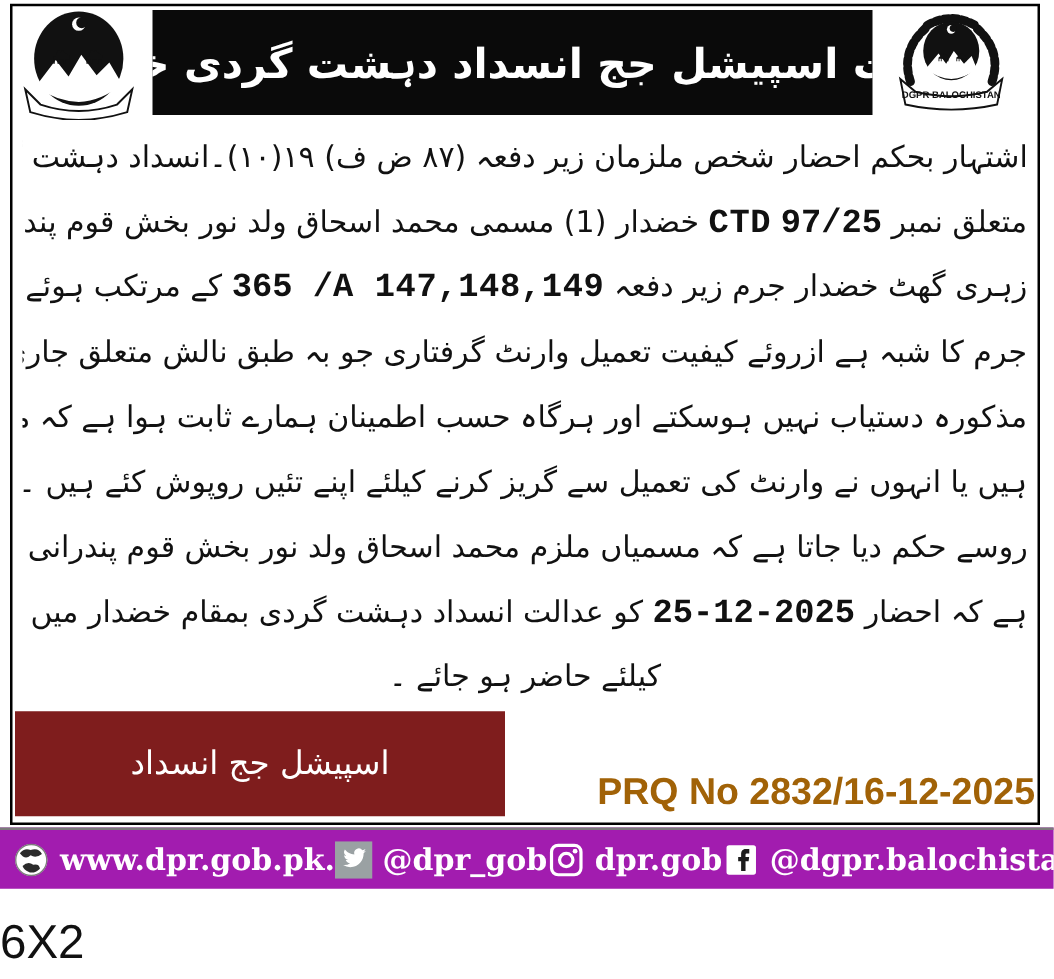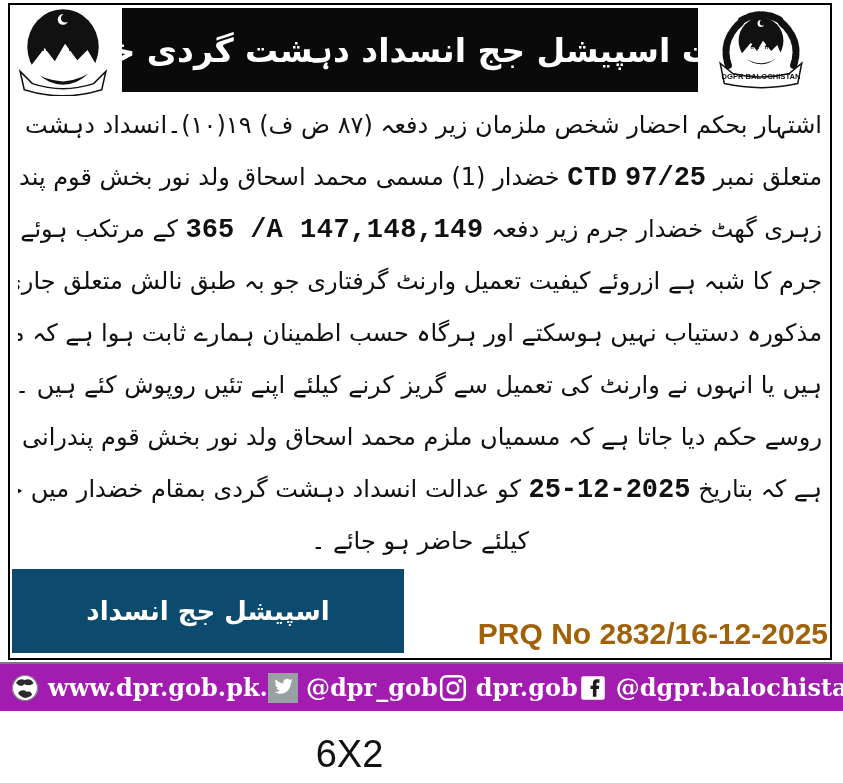--- a/index.html
+++ b/index.html
@@ -40,23 +40,23 @@
   .uline.last{text-align:left;text-align-last:center;}
   .latin-run{
     direction:ltr;unicode-bidi:isolate;
     font-family:Liberation Mono, monospace;
     font-weight:bold;font-size:27px;letter-spacing:0.5px;
   }
 
   
   .court-box{
     position:absolute;left:2px;top:564px;width:392px;height:84px;
-    background:#0c4a6e;color:#fff;direction:rtl;
+    background:#7f1d1d;color:#fff;direction:rtl;
     display:flex;flex-direction:column;align-items:center;justify-content:center;
-    font-weight:bold;font-size:26px;line-height:37px;text-align:center;
+    font-weight:normal;font-size:26px;line-height:37px;text-align:center;
   }
 
   
   .prq{
     position:absolute;right:2px;top:612px;
     font-family:"Liberation Sans",sans-serif;
     font-weight:bold;font-size:30px;color:#a16207;letter-spacing:0px;
     white-space:nowrap;
   }
 
@@ -69,21 +69,21 @@
   }
   .footer-item{display:flex;align-items:center;gap:8px;}
   .footer-item .label{
     font-family:"DejaVu Serif",serif;font-weight:bold;font-size:24px;
     color:#fff;white-space:nowrap;
   }
   .footer-icon{width:30px;height:30px;display:block;}
 
   
   .size-label{
-    position:absolute;left:0;top:733px;width:699px;text-align:center;
+    position:absolute;left:0;top:733px;width:699px;text-align:left;
     font-family:"Liberation Sans",sans-serif;font-size:38px;color:#111;
   }
 </style>
 </head>
 <body>
 
 <div class="page">
 
   <div class="ad">
 
@@ -126,21 +126,21 @@
     </div>
 
     <div class="body-text">
       <div class="uline"><span>اشتہار بحکم احضار شخص ملزمان زیر دفعہ (۸۷ ض ف) ۱۹(۱۰)۔انسداد دہشت گردی ایکٹ ۱۹۹۷</span></div>
       <div class="uline"><span>متعلق نمبر</span> <span class="latin-run" dir="ltr">97/25</span> <span class="latin-run" dir="ltr">CTD</span> <span>خضدار</span> <span>(1) مسمی محمد اسحاق ولد نور بخش قوم پندرانی ساکن</span></div>
       <div class="uline"><span>زہری گھٹ خضدار جرم زیر دفعہ</span> <span class="latin-run" dir="ltr">365 /A 147,148,149</span> <span>کے مرتکب ہوئے ہیں یا ان پر ارتکاب</span></div>
       <div class="uline"><span>جرم کا شبہ ہے ازروئے کیفیت تعمیل وارنٹ گرفتاری جو بہ طبق نالش متعلق جاری ہوا ہے کہ مسمیان</span></div>
       <div class="uline"><span>مذکورہ دستیاب نہیں ہوسکتے اور ہرگاہ حسب اطمینان ہمارے ثابت ہوا ہے کہ ملزمان مذکورہ بالا فرار ہوگئے</span></div>
       <div class="uline"><span>ہیں یا انہوں نے وارنٹ کی تعمیل سے گریز کرنے کیلئے اپنے تئیں روپوش کئے ہیں ۔لہذا اس اشتہار کی</span></div>
       <div class="uline"><span>روسے حکم دیا جاتا ہے کہ مسمیاں ملزم محمد اسحاق ولد نور بخش قوم پندرانی سکنہ زہری گھٹ ضلع خضدار کو لازم</span></div>
-      <div class="uline"><span>ہے کہ بتاریخ</span> <span class="latin-run" dir="ltr">25-12-2025</span> <span>کو عدالت انسداد دہشت گردی بمقام خضدار میں جواب دہی نالش</span></div>
+      <div class="uline"><span>ہے کہ احضار</span> <span class="latin-run" dir="ltr">25-12-2025</span> <span>کو عدالت انسداد دہشت گردی بمقام خضدار میں جواب دہی نالش</span></div>
       <div class="uline last"><span>کیلئے حاضر ہو جائے ۔</span></div>
     </div>
 
     <div class="court-box">
       <div>اسپیشل جج انسداد</div>
     </div>
 
     <div class="prq">PRQ No 2832/16-12-2025</div>
 
   </div>

